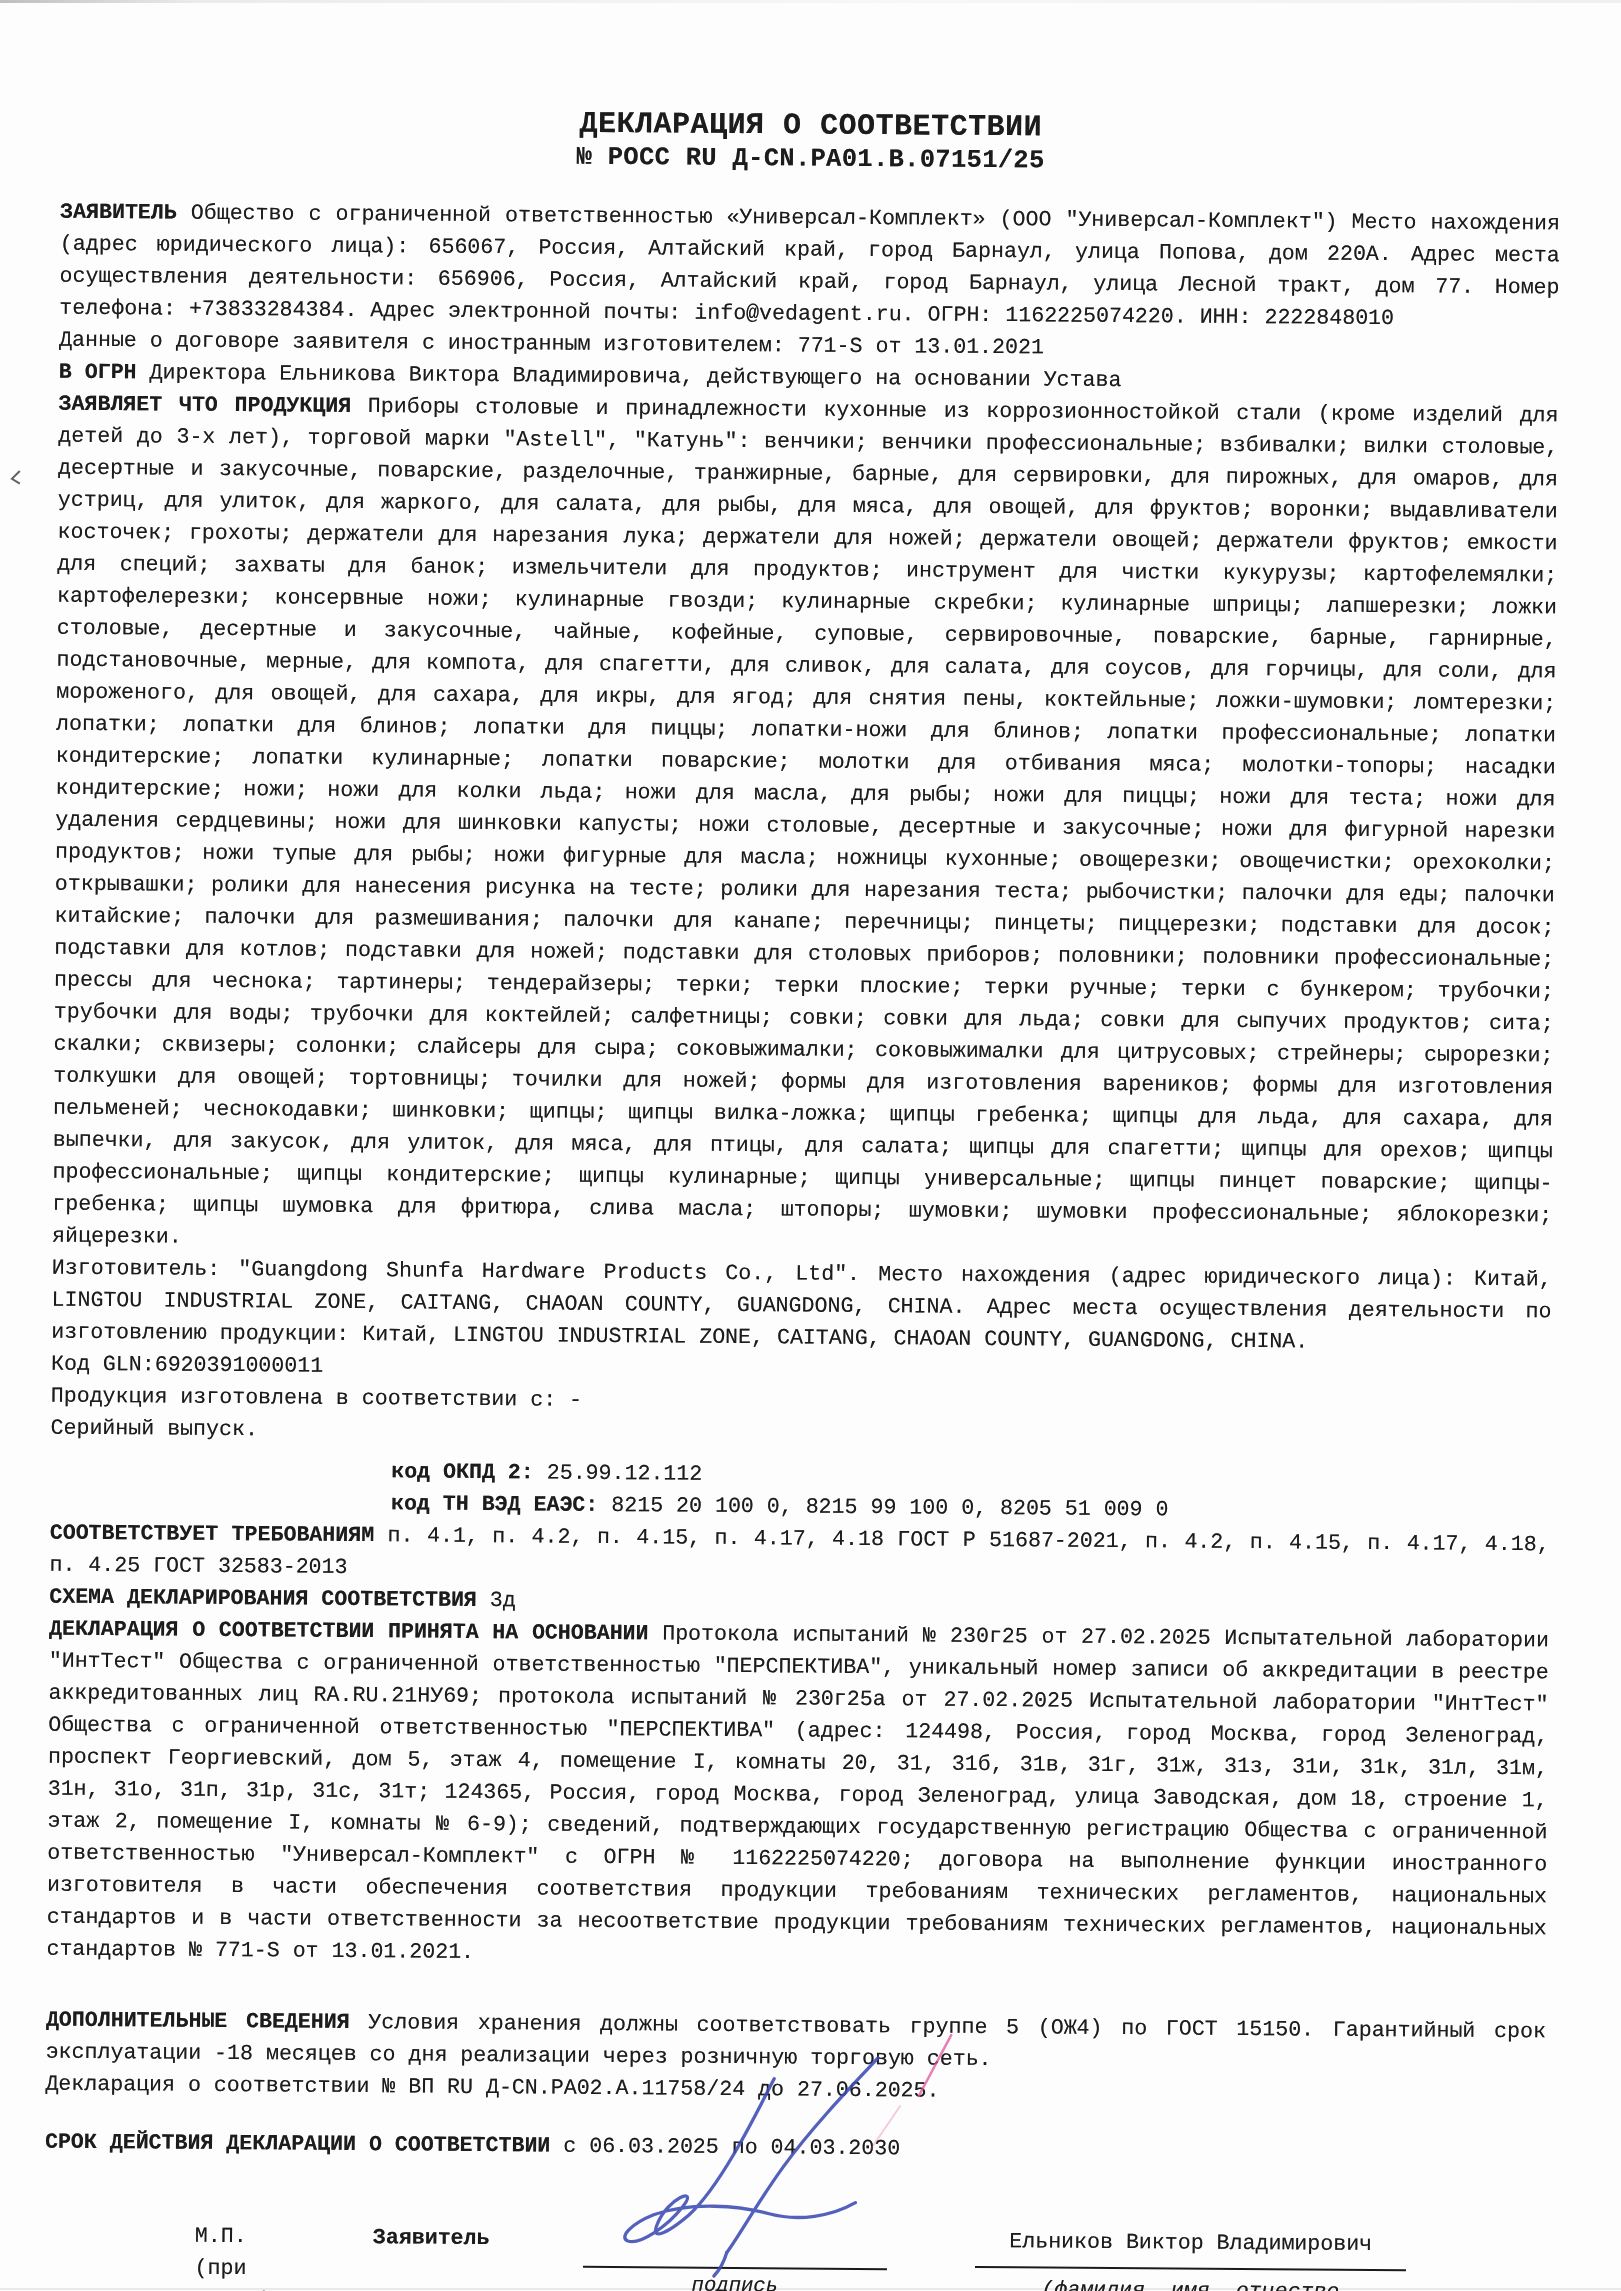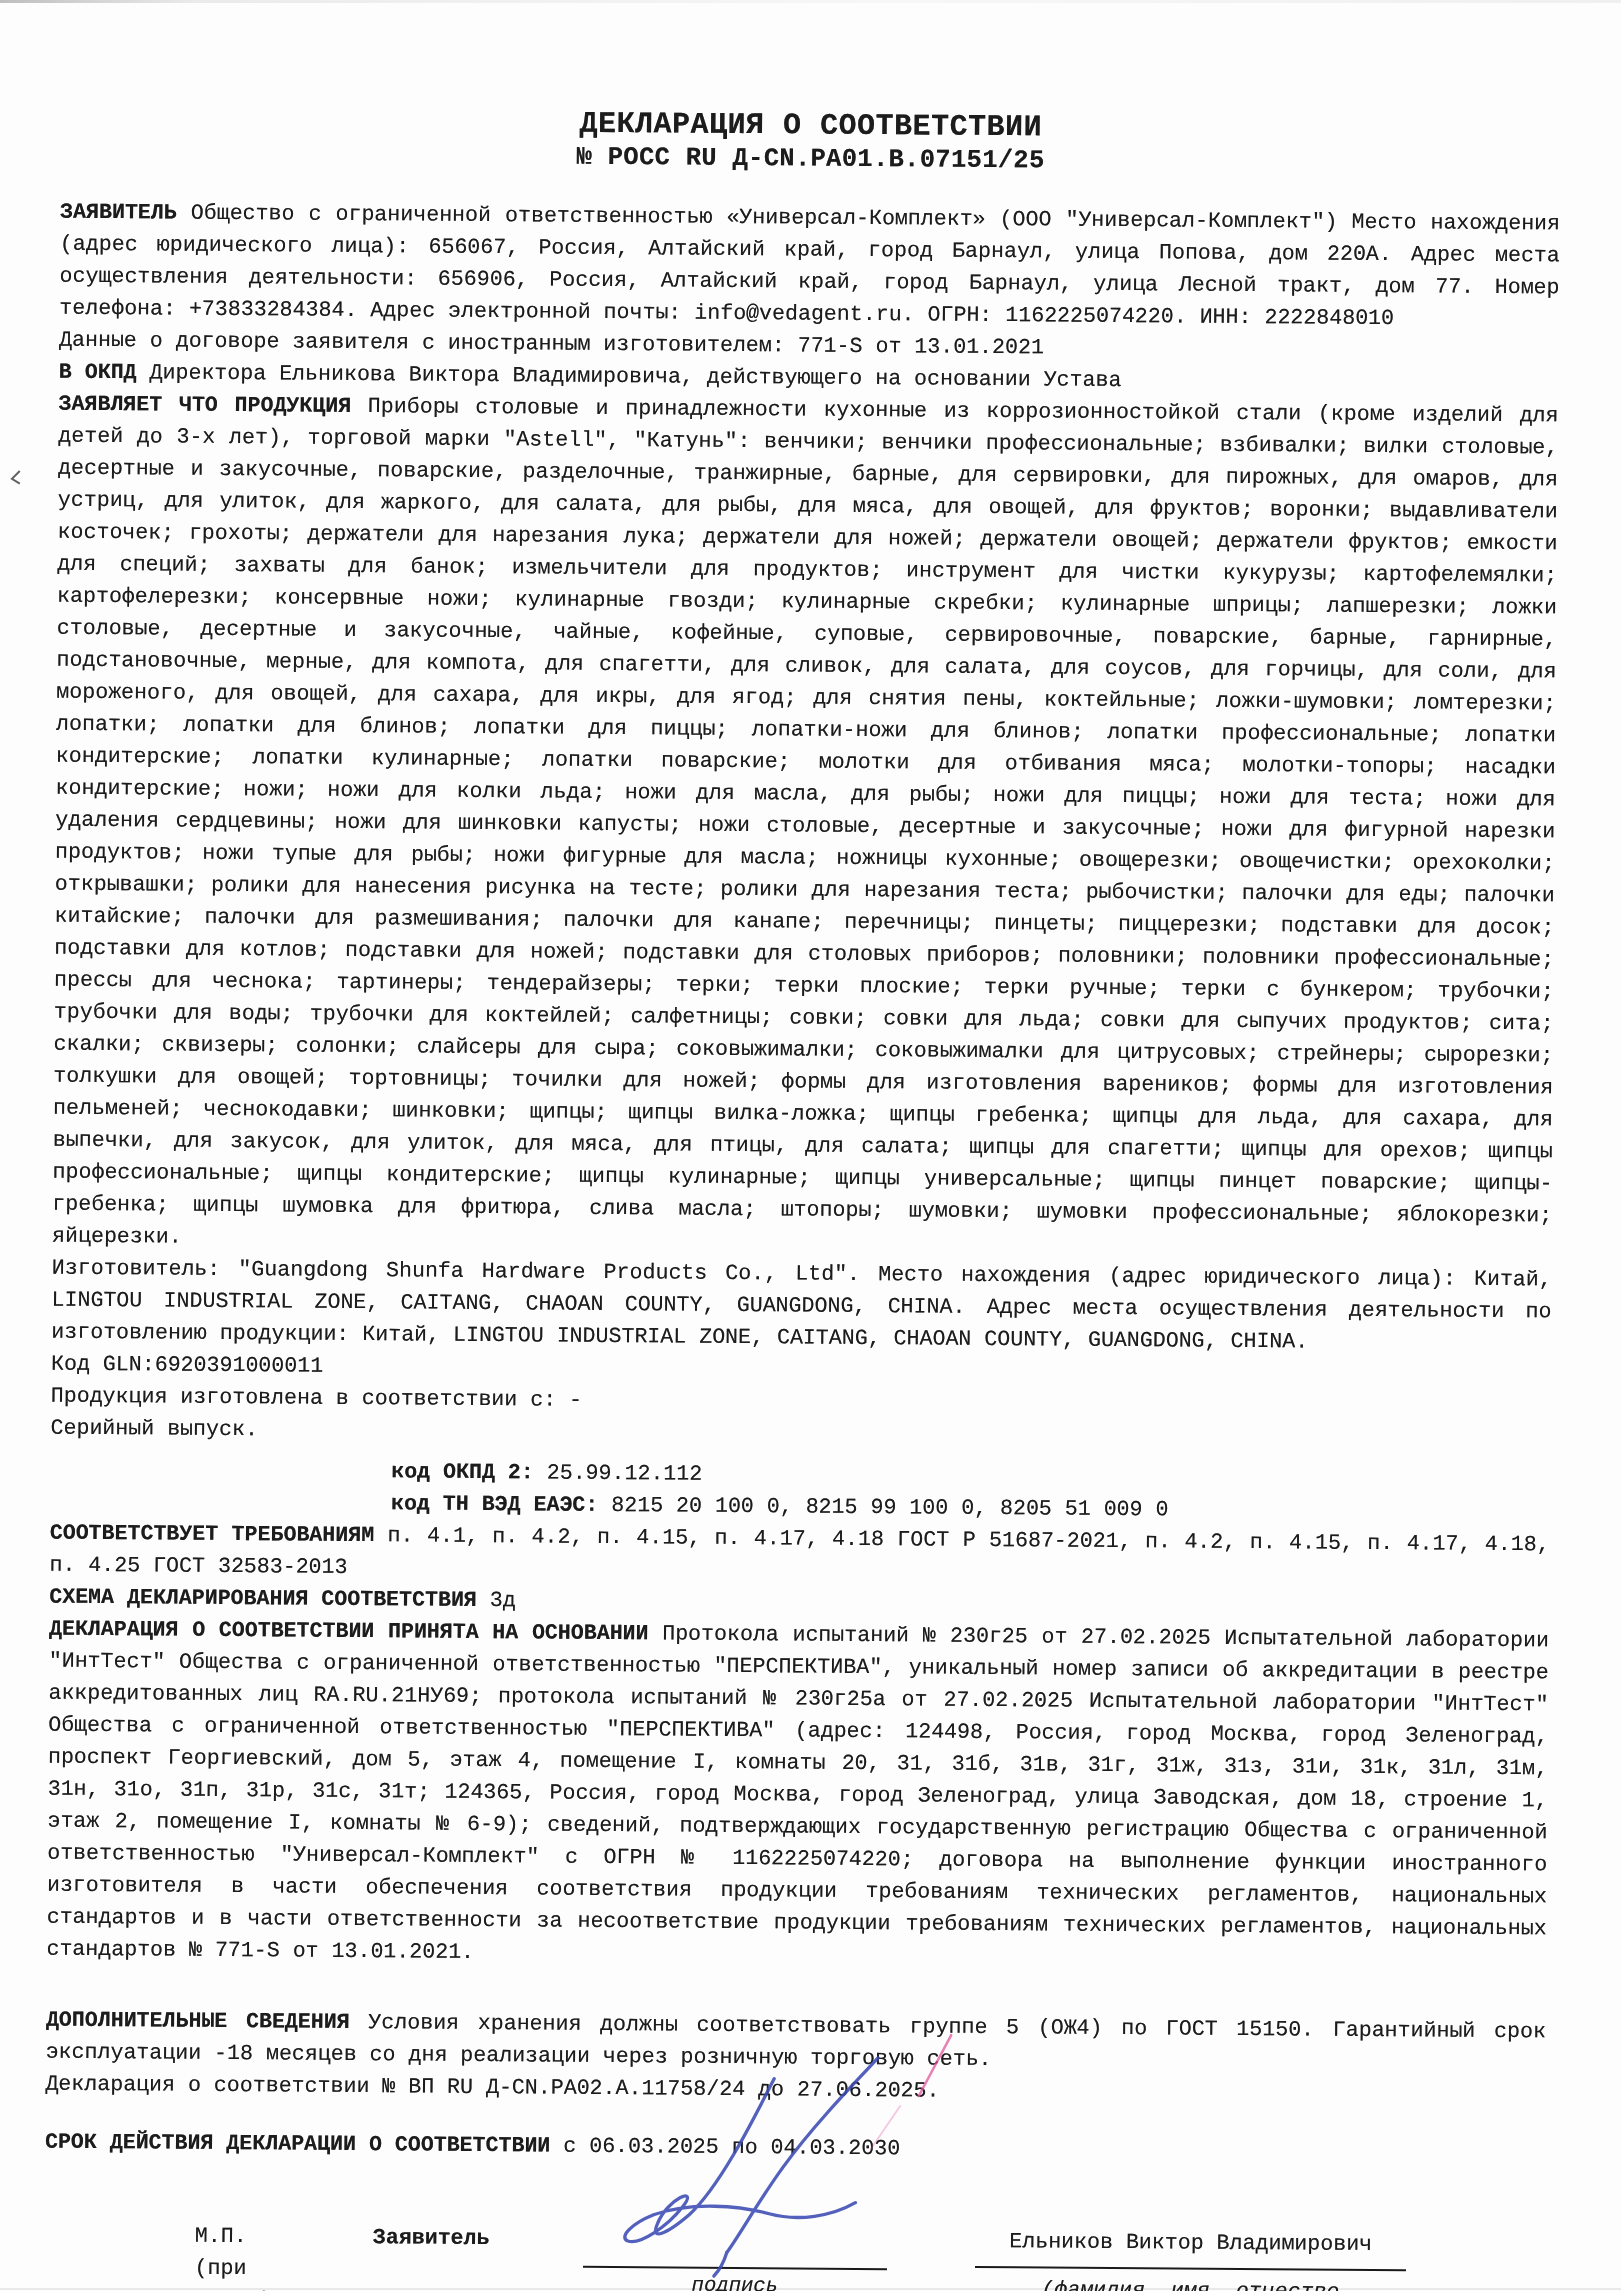--- a/index.html
+++ b/index.html
@@ -68,21 +68,21 @@
   </div>
 
   <div class="sheet">
 
     <h1 class="doc-title">ДЕКЛАРАЦИЯ О СООТВЕТСТВИИ</h1>
     <h2 class="doc-number">№ РОСС RU Д-CN.РА01.В.07151/25</h2>
 
     <p class="just"><b class="lbl">ЗАЯВИТЕЛЬ</b> <span>Общество с ограниченной ответственностью «Универсал-Комплект» (ООО "Универсал-Комплект") Место нахождения (адрес юридического лица): 656067, Россия, Алтайский край, город Барнаул, улица Попова, дом 220А. Адрес места осуществления деятельности: 656906, Россия, Алтайский край, город Барнаул, улица Лесной тракт, дом 77. Номер телефона: +73833284384. Адрес электронной почты: info@vedagent.ru. ОГРН: 1162225074220. ИНН: 2222848010</span><br>
       <span>Данные о договоре заявителя с иностранным изготовителем: 771-S от 13.01.2021</span></p>
 
-    <p class="just"><b class="lbl">В ОКПД</b> <span>Директора Ельникова Виктора Владимировича, действующего на основании Устава</span></p>
+    <p class="just"><b class="lbl">В ОГРН</b> <span>Директора Ельникова Виктора Владимировича, действующего на основании Устава</span></p>
 
     <p class="just"><b class="lbl">ЗАЯВЛЯЕТ ЧТО ПРОДУКЦИЯ</b> <span>Приборы столовые и принадлежности кухонные из коррозионностойкой стали (кроме изделий для детей до 3-х лет), торговой марки "Astell", "Катунь": венчики; венчики профессиональные; взбивалки; вилки столовые, десертные и закусочные, поварские, разделочные, транжирные, барные, для сервировки, для пирожных, для омаров, для устриц, для улиток, для жаркого, для салата, для рыбы, для мяса, для овощей, для фруктов; воронки; выдавливатели косточек; грохоты; держатели для нарезания лука; держатели для ножей; держатели овощей; держатели фруктов; емкости для специй; захваты для банок; измельчители для продуктов; инструмент для чистки кукурузы; картофелемялки; картофелерезки; консервные ножи; кулинарные гвозди; кулинарные скребки; кулинарные шприцы; лапшерезки; ложки столовые, десертные и закусочные, чайные, кофейные, суповые, сервировочные, поварские, барные, гарнирные, подстановочные, мерные, для компота, для спагетти, для сливок, для салата, для соусов, для горчицы, для соли, для мороженого, для овощей, для сахара, для икры, для ягод; для снятия пены, коктейльные; ложки-шумовки; ломтерезки; лопатки; лопатки для блинов; лопатки для пиццы; лопатки-ножи для блинов; лопатки профессиональные; лопатки кондитерские; лопатки кулинарные; лопатки поварские; молотки для отбивания мяса; молотки-топоры; насадки кондитерские; ножи; ножи для колки льда; ножи для масла, для рыбы; ножи для пиццы; ножи для теста; ножи для удаления сердцевины; ножи для шинковки капусты; ножи столовые, десертные и закусочные; ножи для фигурной нарезки продуктов; ножи тупые для рыбы; ножи фигурные для масла; ножницы кухонные; овощерезки; овощечистки; орехоколки; открывашки; ролики для нанесения рисунка на тесте; ролики для нарезания теста; рыбочистки; палочки для еды; палочки китайские; палочки для размешивания; палочки для канапе; перечницы; пинцеты; пиццерезки; подставки для досок; подставки для котлов; подставки для ножей; подставки для столовых приборов; половники; половники профессиональные; прессы для чеснока; тартинеры; тендерайзеры; терки; терки плоские; терки ручные; терки с бункером; трубочки; трубочки для воды; трубочки для коктейлей; салфетницы; совки; совки для льда; совки для сыпучих продуктов; сита; скалки; сквизеры; солонки; слайсеры для сыра; соковыжималки; соковыжималки для цитрусовых; стрейнеры; сырорезки; толкушки для овощей; тортовницы; точилки для ножей; формы для изготовления вареников; формы для изготовления пельменей; чеснокодавки; шинковки; щипцы; щипцы вилка-ложка; щипцы гребенка; щипцы для льда, для сахара, для выпечки, для закусок, для улиток, для мяса, для птицы, для салата; щипцы для спагетти; щипцы для орехов; щипцы профессиональные; щипцы кондитерские; щипцы кулинарные; щипцы универсальные; щипцы пинцет поварские; щипцы-гребенка; щипцы шумовка для фритюра, слива масла; штопоры; шумовки; шумовки профессиональные; яблокорезки; яйцерезки.</span></p>
 
     <p class="just">Изготовитель: "Guangdong Shunfa Hardware Products Co., Ltd". Место нахождения (адрес юридического лица): Китай, LINGTOU INDUSTRIAL ZONE, CAITANG, CHAOAN COUNTY, GUANGDONG, CHINA. Адрес места осуществления деятельности по изготовлению продукции: Китай, LINGTOU INDUSTRIAL ZONE, CAITANG, CHAOAN COUNTY, GUANGDONG, CHINA.</p>
     <p>Код GLN:6920391000011</p>
     <p>Продукция изготовлена в соответствии с: -</p>
     <p>Серийный выпуск.</p>
 
     <p class="code-line gap-sm"><b class="lbl">код ОКПД 2:</b> <span>25.99.12.112</span></p>
     <p class="code-line"><b class="lbl">код ТН ВЭД ЕАЭС:</b> <span>8215 20 100 0, 8215 99 100 0, 8205 51 009 0</span></p>

